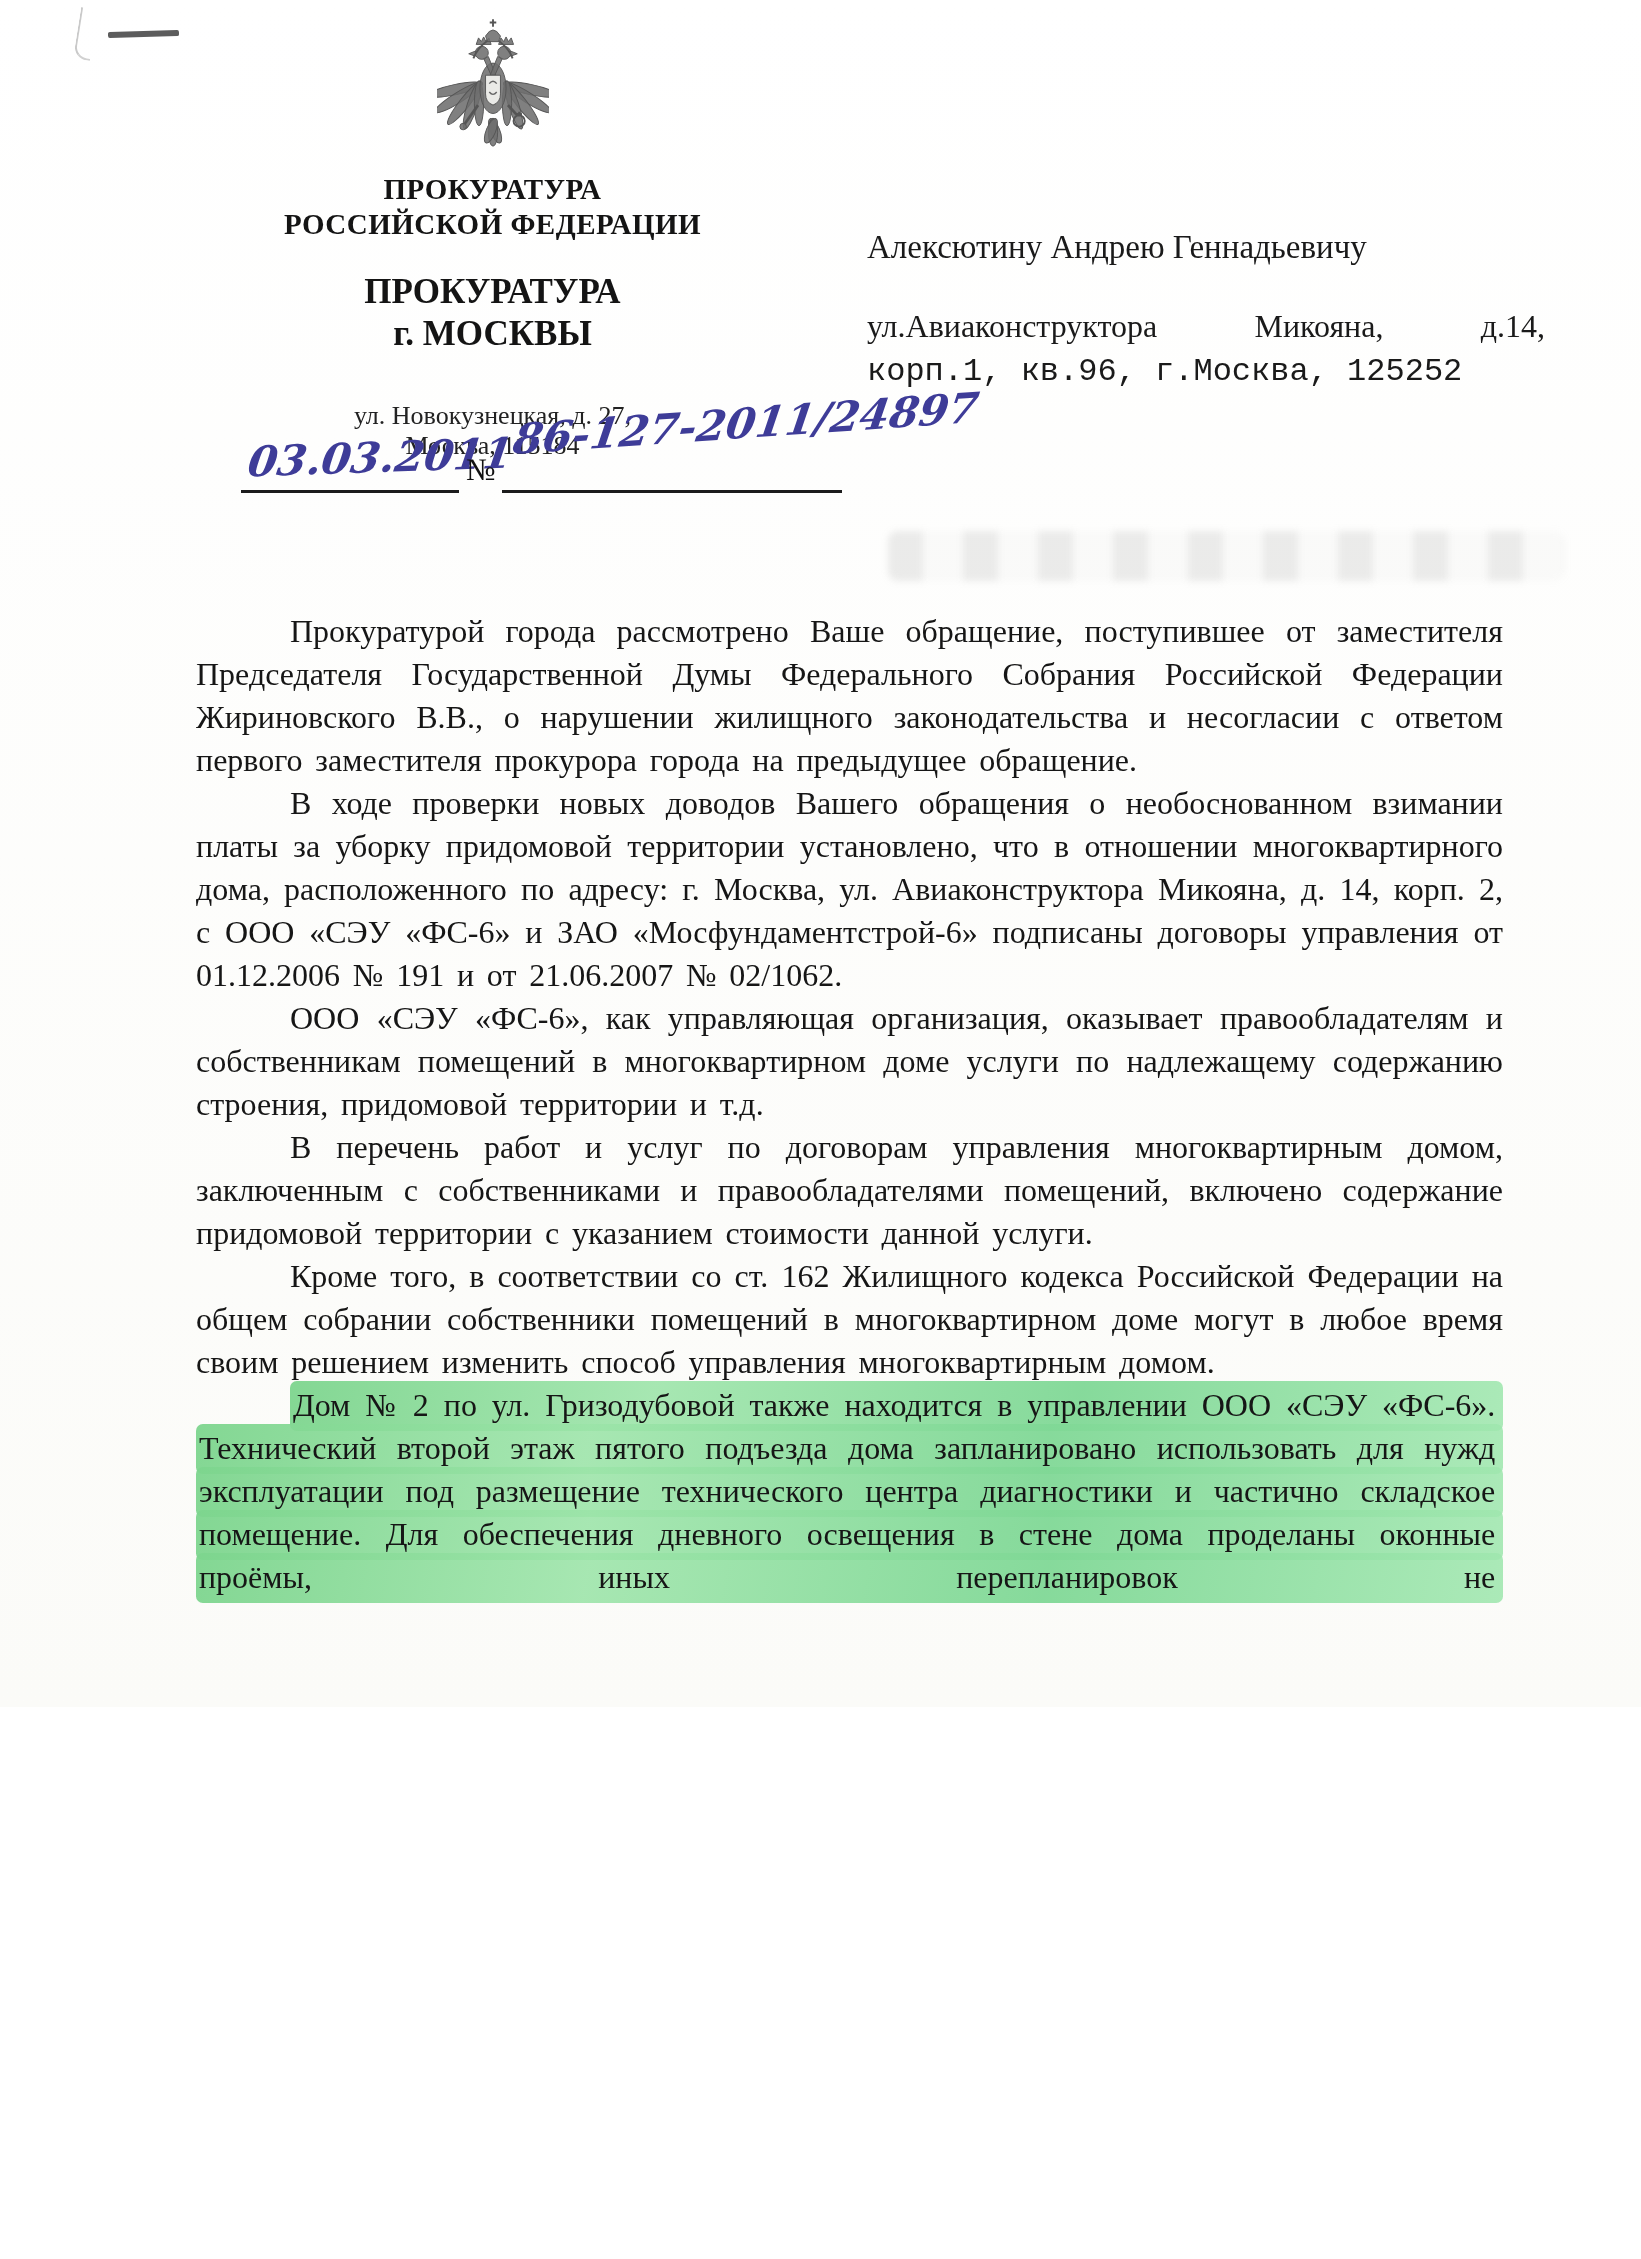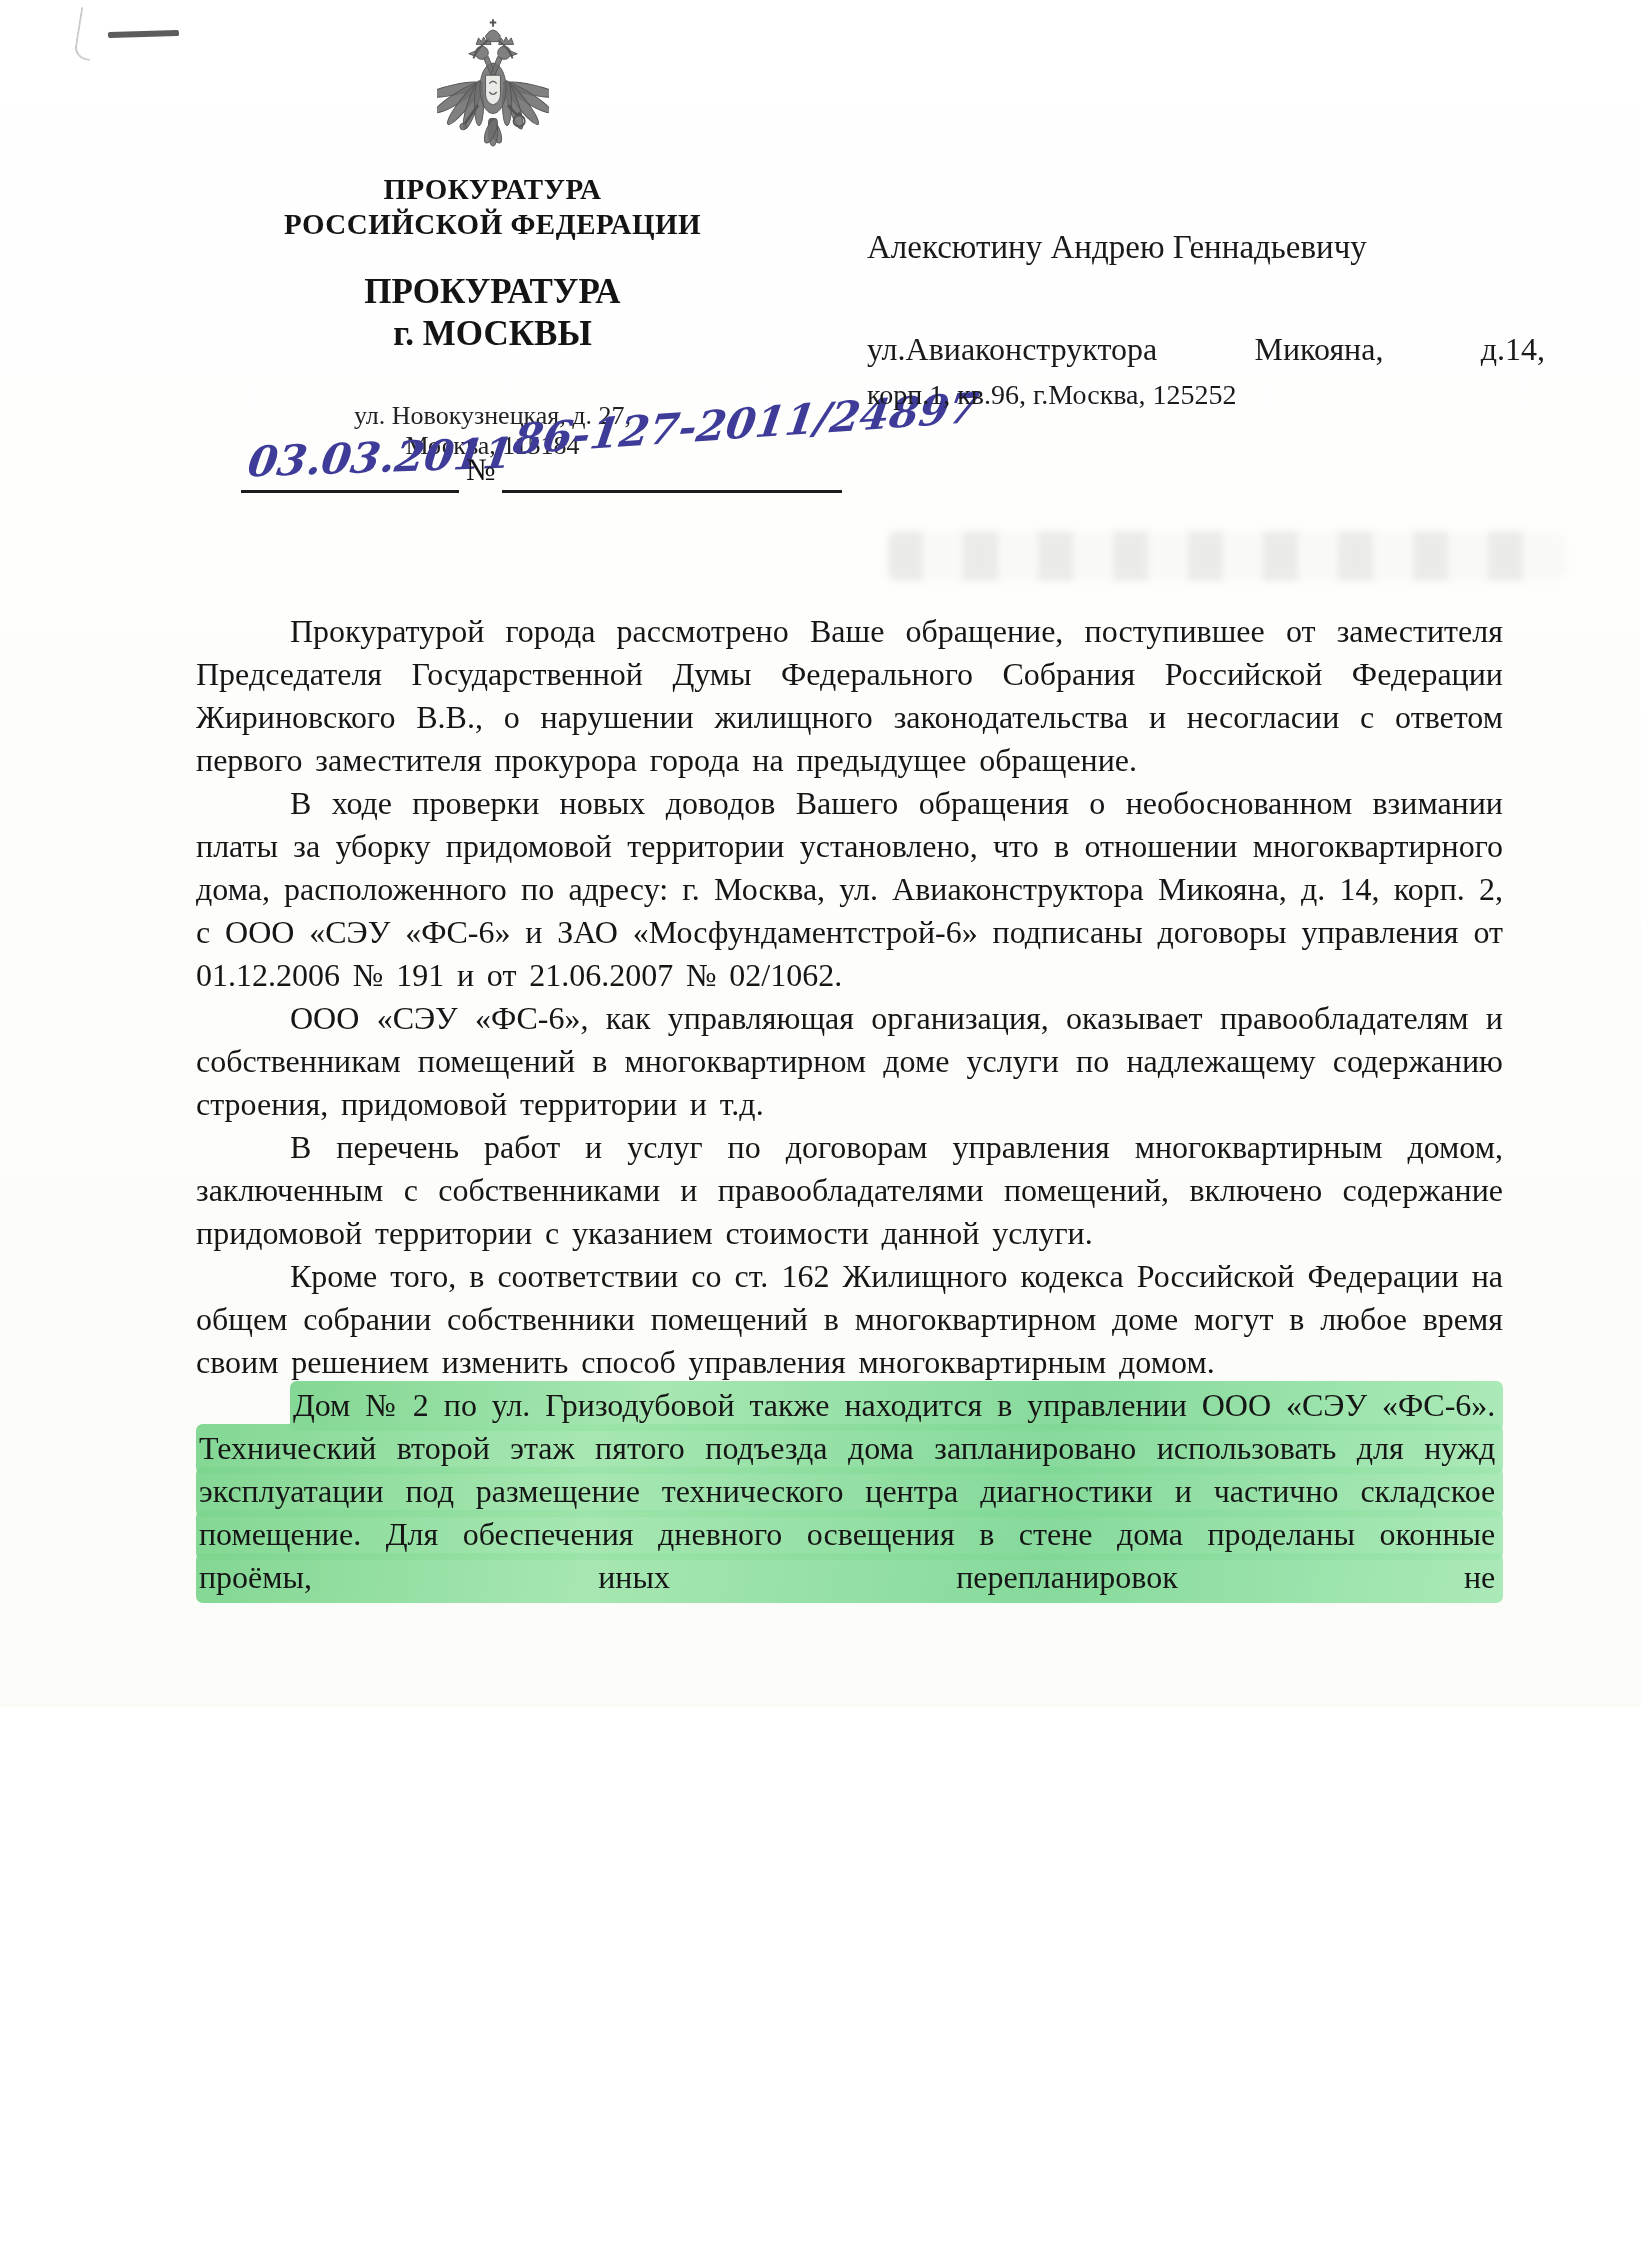--- a/index.html
+++ b/index.html
@@ -49,23 +49,23 @@
   .hw-number { left: 510px; top: 415px; font-size: 42px; white-space: nowrap;
                transform-origin: left bottom; transform: skewX(-12deg) rotate(-4deg); }
   .underline { position: absolute; height: 2.9px; background: #1c1c1c; }
   .u1 { left: 241px; top: 490px; width: 218px; }
   .u2 { left: 502px; top: 490px; width: 340px; }
   .no-sign { position: absolute; left: 466px; top: 452px; font-size: 31px; color: #111; }
 
   
   .recipient { position: absolute; left: 867px; top: 228px; width: 678px; }
   .rec-name { font-size: 33px; line-height: 39px; }
-  .rec-addr1 { margin-top: 60px; font-size: 32px; line-height: 45px;
+  .rec-addr1 { margin-top: 37px; font-size: 32px; line-height: 45px;
                text-align: justify; text-align-last: justify; }
-  .rec-addr2 { font-size: 28px; line-height: 45px; }
+  .rec-addr2 { font-size: 32px; line-height: 45px; font-family: Liberation Mono, monospace; }
 
   
   .body-text { position: absolute; left: 196px; top: 579px; width: 1307px; margin-top: 31px; }
   .body-text p {
     margin: 0; font-size: 32px; line-height: 43px;
     text-align: justify; text-indent: 94px; word-spacing: 4.8px; color: #161616;
   }
   .para-hl { text-align-last: justify; }
   .hl {
     background-image: linear-gradient(100deg,

